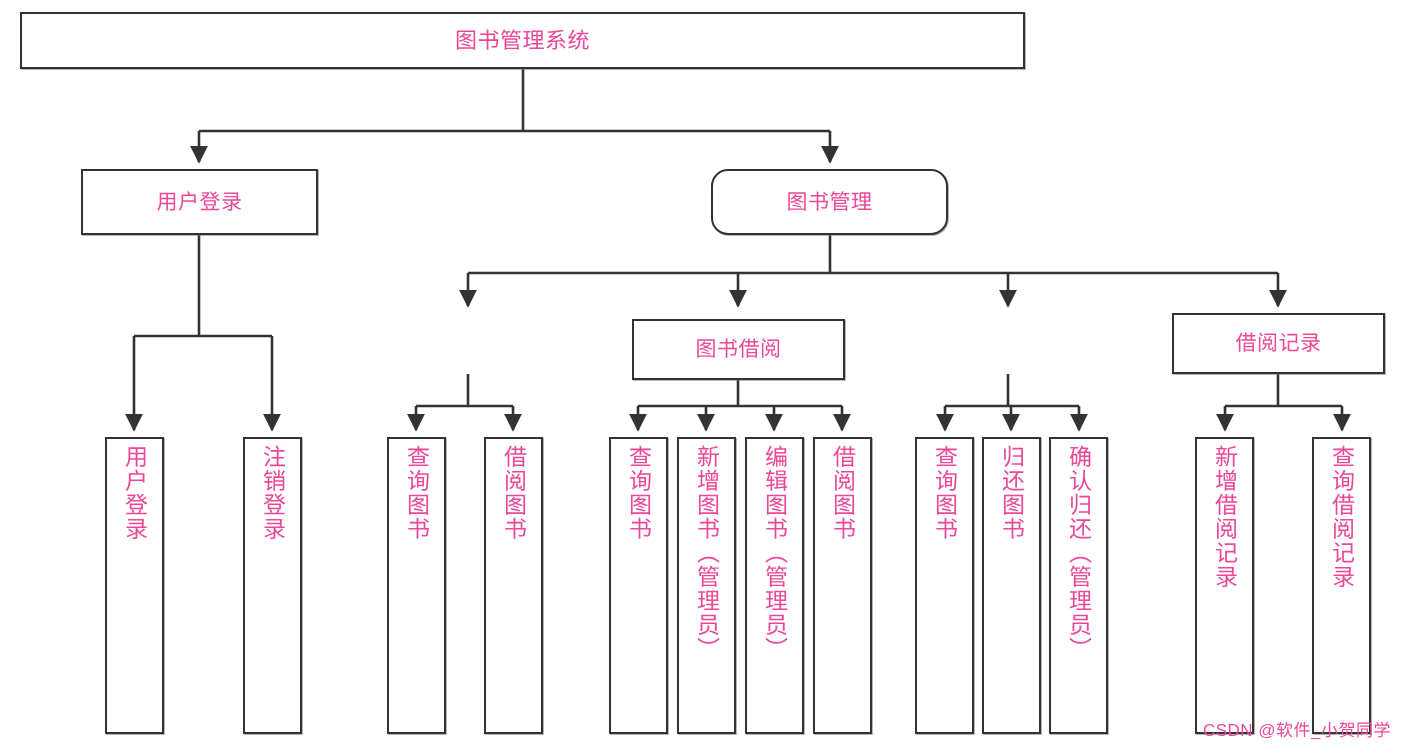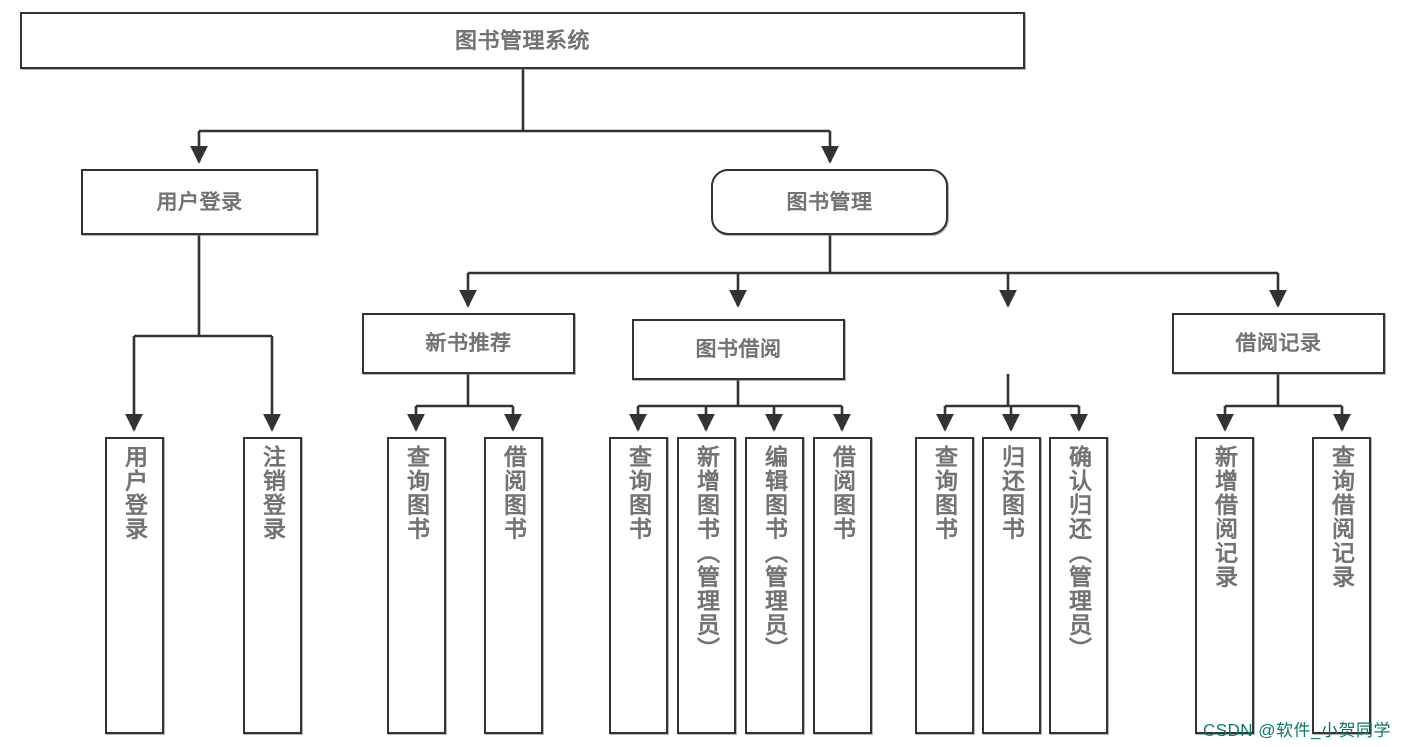--- a/index.html
+++ b/index.html
@@ -35,22 +35,21 @@
     display: flex;
     align-items: center;
     justify-content: center;
     color: #1a1a1a;
   }
   .node-label {
     display: block;
     text-align: center;
     line-height: 1.18;
     white-space: nowrap;
-    color: #737373;
-    font-weight: bold;
+    color: #ec4899;
   }
   
   .node.horiz .node-label {
     font-size: 21px;
     letter-spacing: 0.5px;
   }
   .node.root .node-label {
     font-size: 22px;
   }
   
@@ -65,21 +64,21 @@
     font-size: 23px;
     line-height: 1.05;
     letter-spacing: 1px;
     white-space: nowrap;
   }
   #watermark {
     position: absolute;
     right: 14px;
     bottom: 6px;
     font-size: 17px;
-    color: #0f766e;
+    color: #ec4899;
     letter-spacing: 0.5px;
     white-space: nowrap;
     user-select: none;
   }
 </style>
 </head>
 <body>
 
 <div id="diagram-canvas">
 
@@ -138,23 +137,20 @@
   </div>
 
   <div class="node horiz" style="left:81px; top:169px; width:237px; height:66px;">
     <span class="node-label">用户登录</span>
   </div>
 
   <div class="node horiz" style="left:711px; top:169px; width:237px; height:66px;border-radius:17px;">
     <span class="node-label">图书管理</span>
   </div>
 
-  <div class="node horiz" style="left:362px; top:313px; width:213px; height:61px;">
-    <span class="node-label">新书推荐</span>
-  </div>
 
   <div class="node horiz" style="left:632px; top:313px; width:213px; height:61px;margin-top:6px;">
     <span class="node-label">图书借阅</span>
   </div>
 
 
   <div class="node horiz" style="left:1172px; top:313px; width:213px; height:61px;">
     <span class="node-label">借阅记录</span>
   </div>
 

